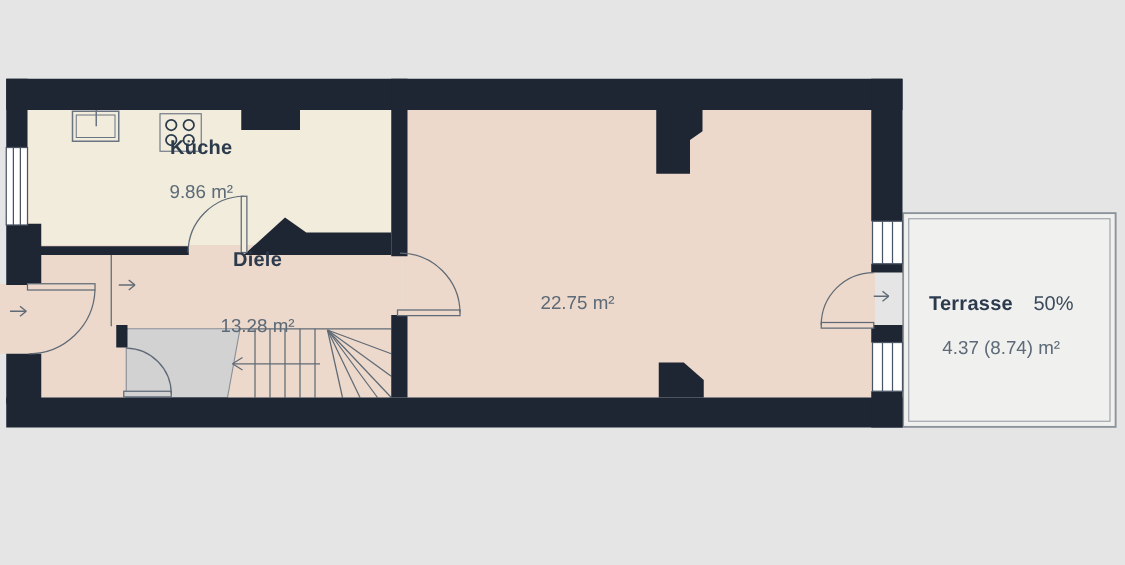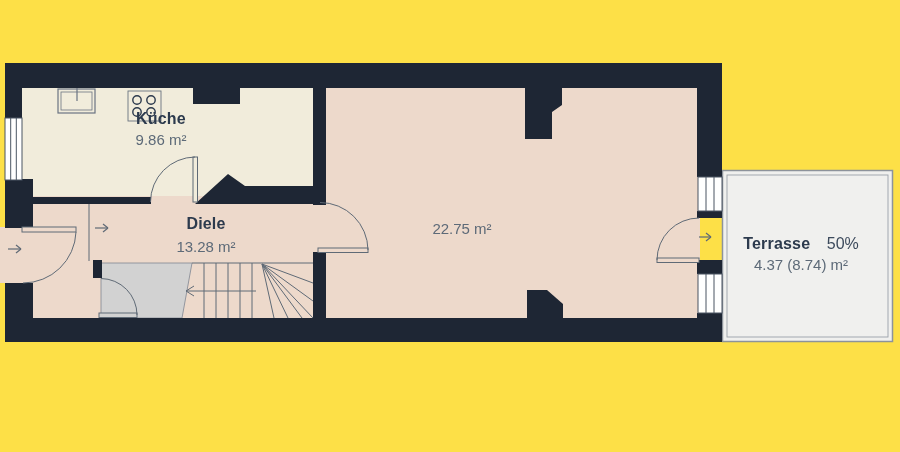--- a/index.html
+++ b/index.html
@@ -1,22 +1,22 @@
 <!DOCTYPE html>
 <html><head>
 <meta charset="utf-8">
 <style>
   html,body{margin:0;padding:0;background:#fff;}
-  #stage{position:relative;width:900px;height:452px;background:#fde047;overflow:hidden;
+  #stage{position:relative;width:900px;height:452px;background:#e5e5e5;overflow:hidden;
          font-family:"Liberation Sans", sans-serif;}
   #plan-svg{position:absolute;left:0;top:0;}
   .label{position:absolute;transform:translate(-50%,-50%);white-space:nowrap;
          text-align:center;color:#2c3a4d;font-size:16px;line-height:1;}
   .label .name{font-weight:700;letter-spacing:.2px;}
-  .label.sub{font-size:15px;color:#5d6a78;font-weight:400;}
+  .label.sub{font-size:15px;color:#5d6a78;font-weight:400;margin-top:15px;}
   .label .share{font-weight:400;color:#3c4a5c;margin-left:12px;}
 </style>
 </head>
 <body>
 
 <div id="stage">
   <svg id="plan-svg" width="900" height="452" viewBox="0 0 900 452">
 
     <g>
       <rect x="22" y="86" width="293" height="112" fill="#f1ecdb"></rect>
@@ -145,21 +145,21 @@
         <circle cx="151" cy="112" r="4.2" stroke="#2c3a4d" stroke-width="1.4"></circle>
       </g>
     </g>
   </svg>
 
   <div class="label" style="left:161px;top:119px">
     <span class="name">Küche</span>
   </div>
   <div class="label sub" style="left:161px;top:139px">9.86 m²</div>
 
-  <div class="label" style="left:206px;top:224px">
+  <div class="label" style="left:206px;top:209px">
     <span class="name">Diele</span>
   </div>
   <div class="label sub" style="left:206px;top:246px">13.28 m²</div>
 
   <div class="label sub" style="left:462px;top:228px">22.75 m²</div>
 
   <div class="label" style="left:801px;top:244px">
     <span class="name">Terrasse</span>
     <span class="share">50%</span>
   </div>

